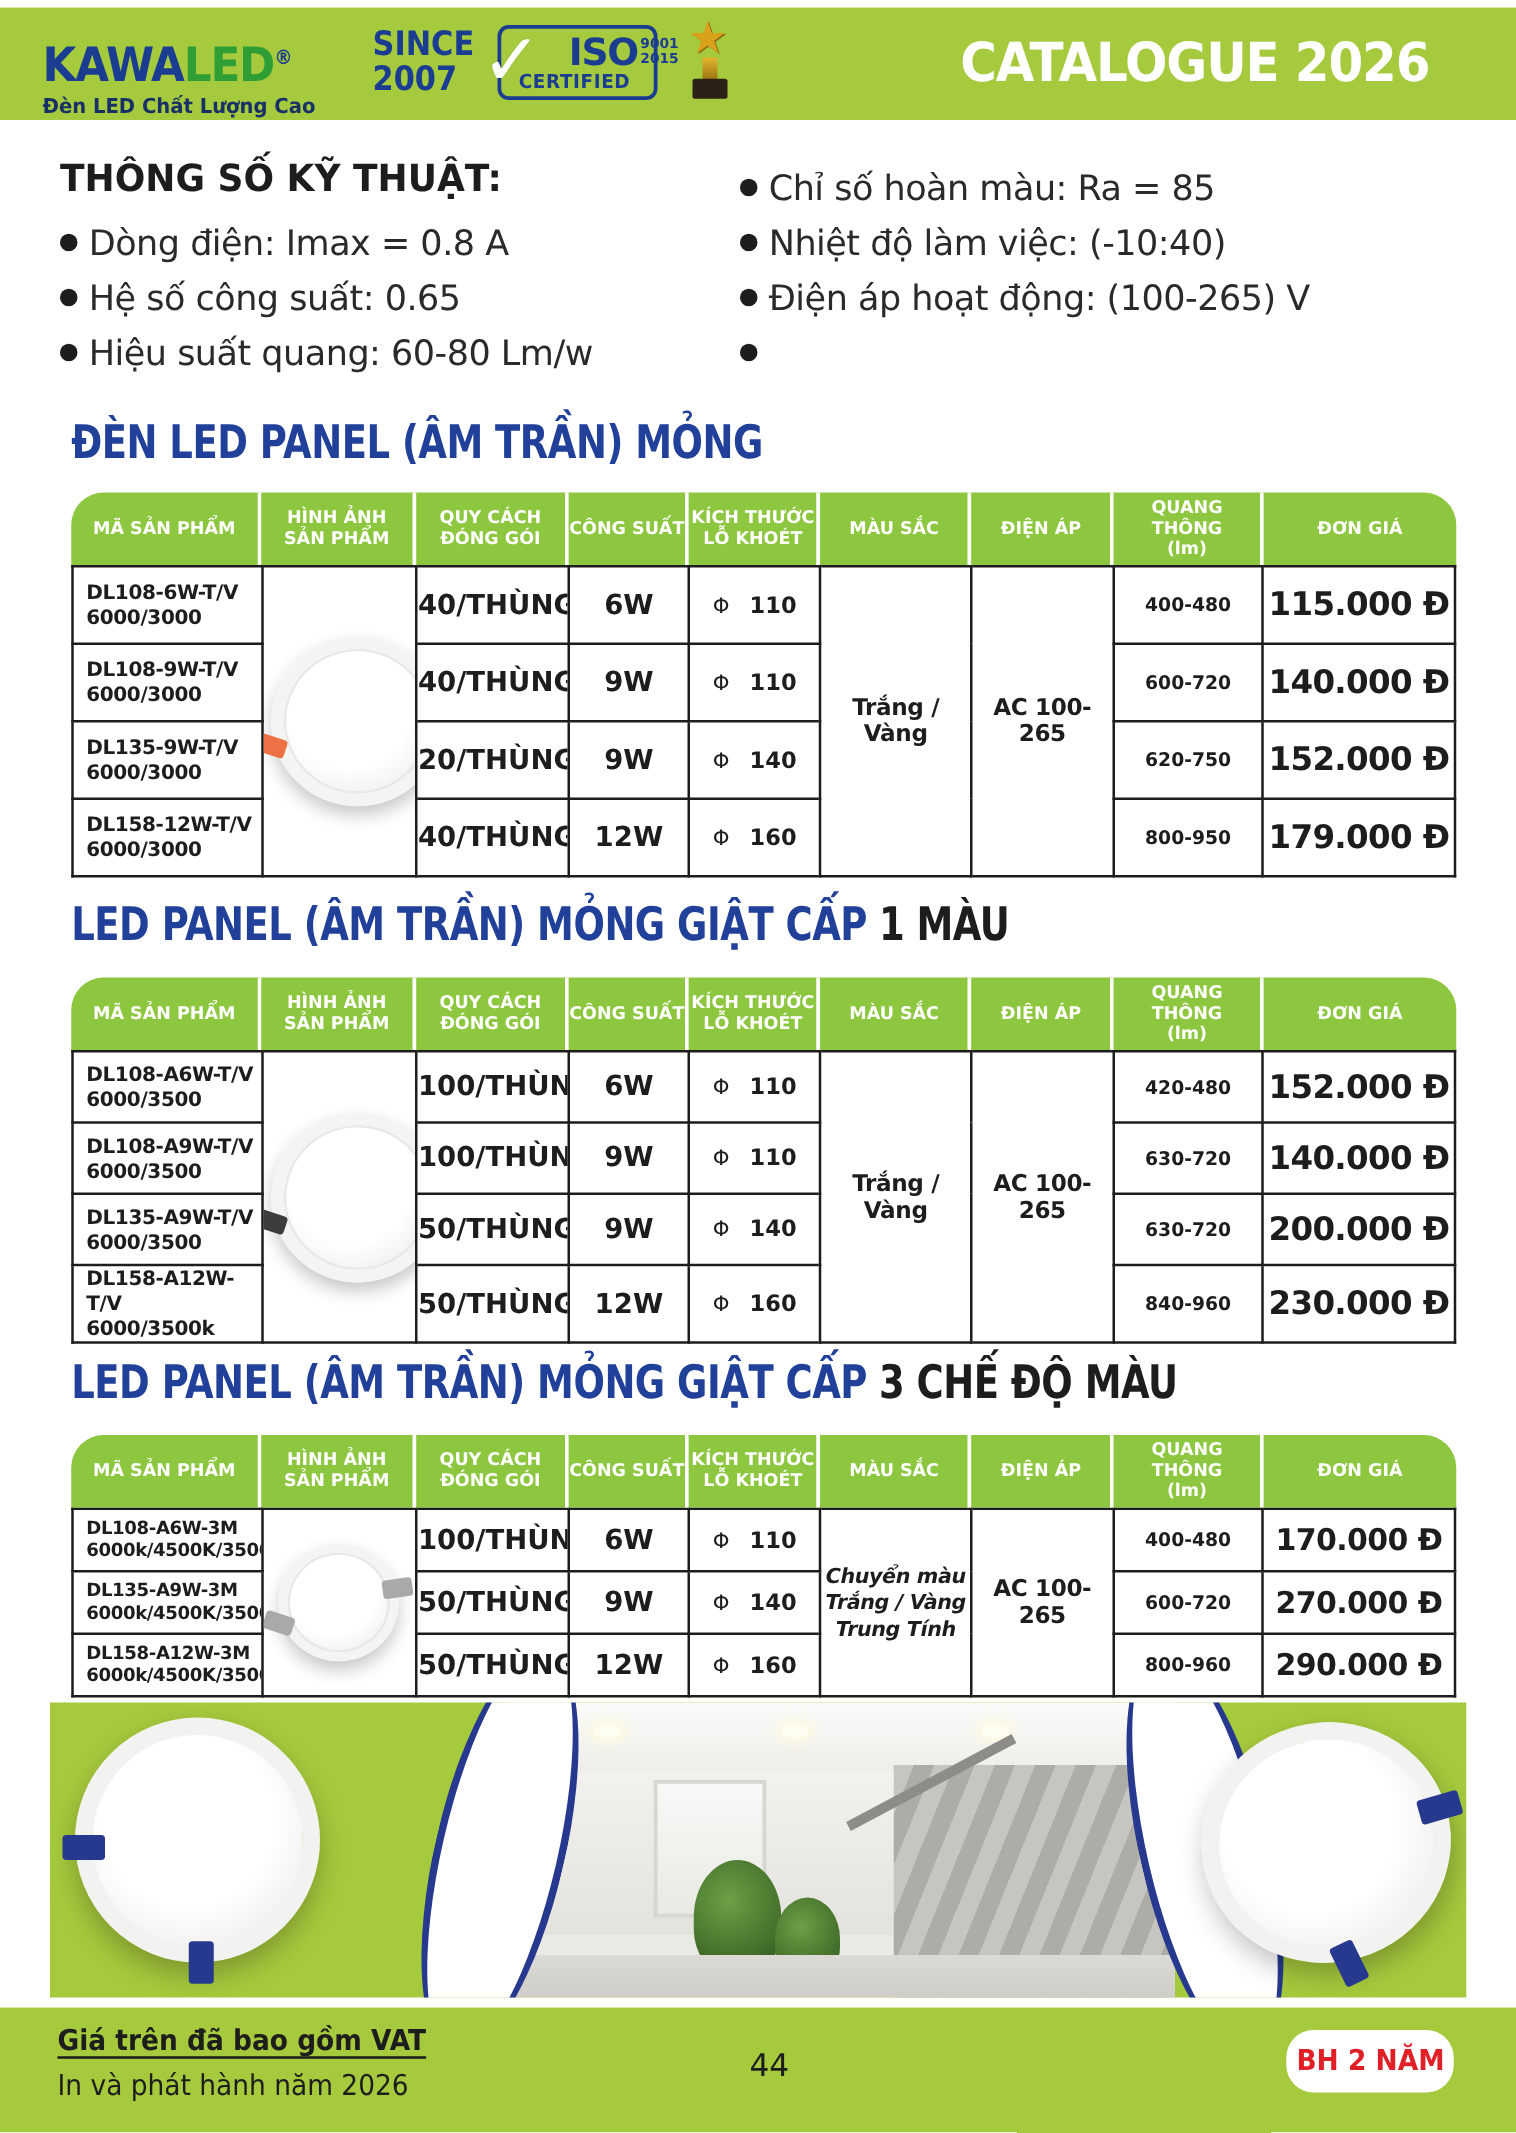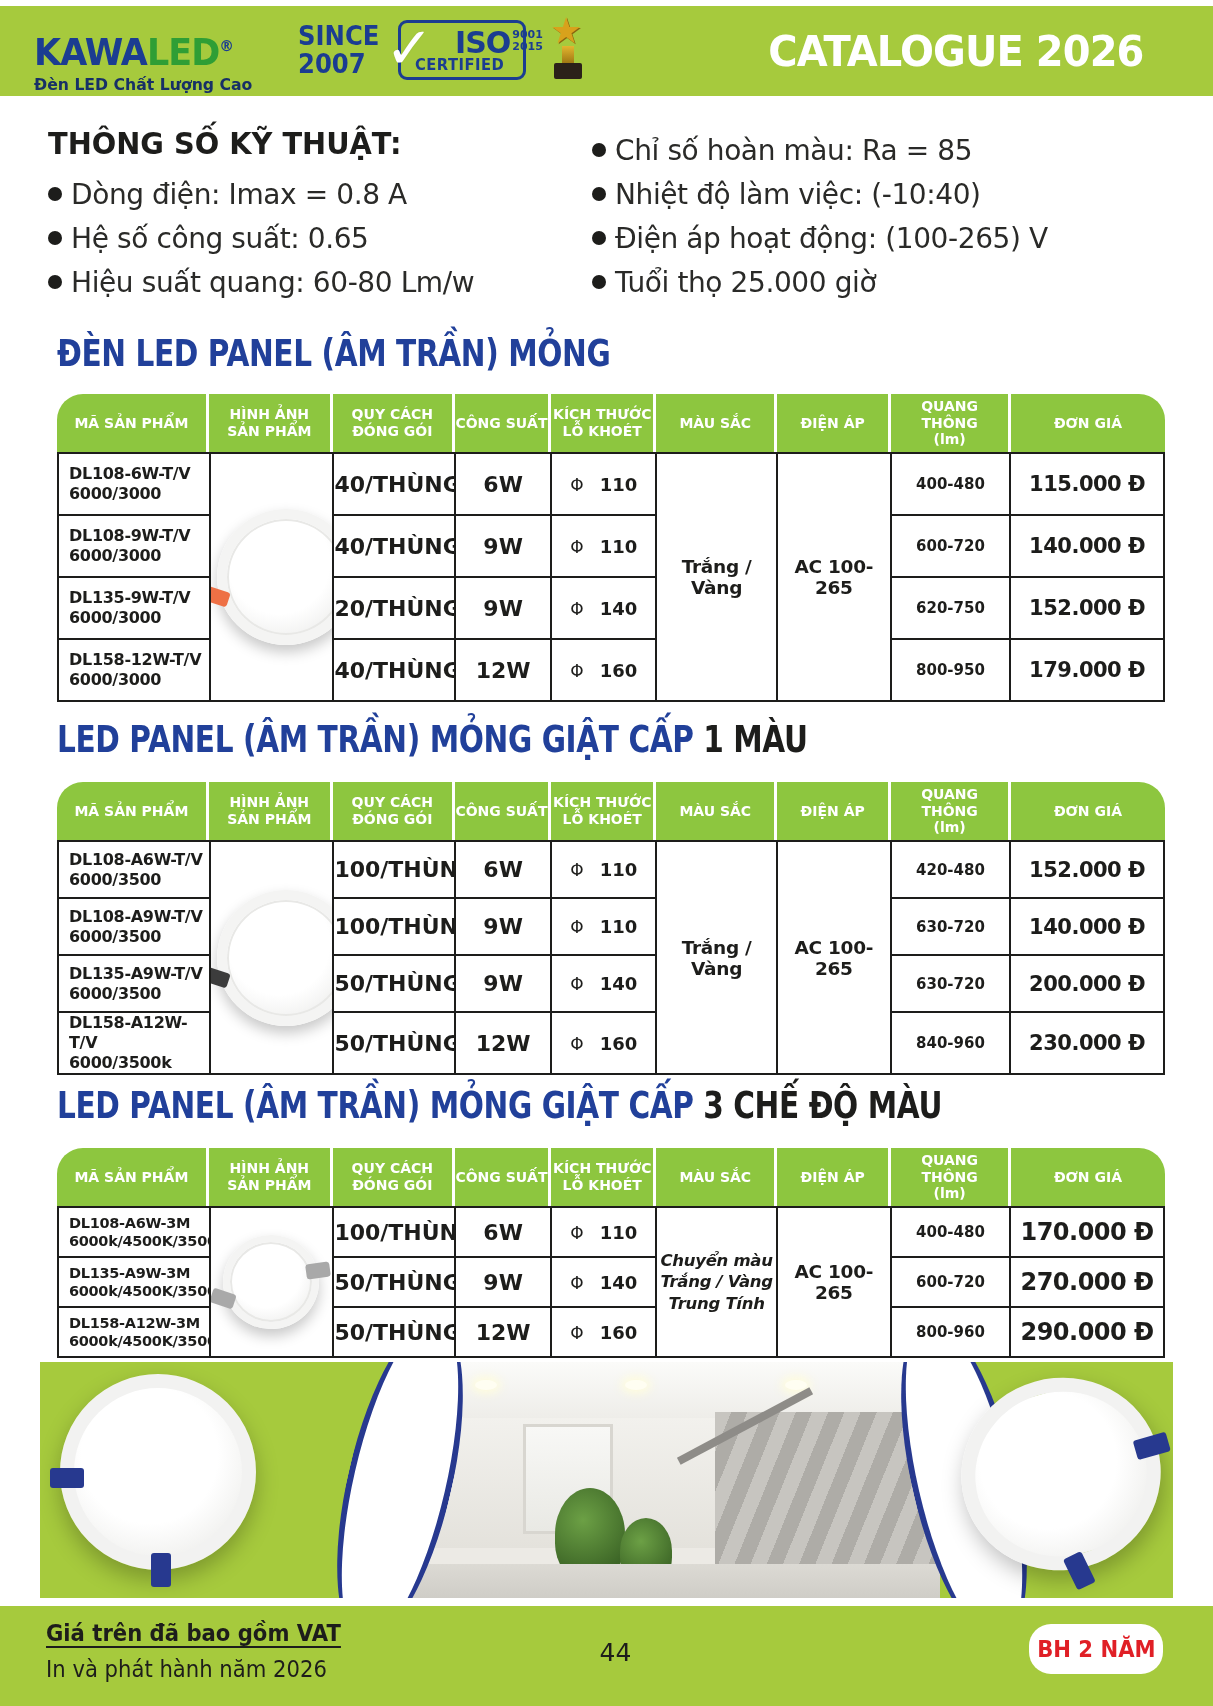--- a/index.html
+++ b/index.html
@@ -55,21 +55,21 @@
   td.code { text-align:left; padding-left:10px; font-weight:700; font-size:16px; line-height:1.25; letter-spacing:-.3px; }
   .t3 td.code { font-size:14.5px; }
   td.code span { display:block; }
   td.mid  { text-align:center; font-weight:700; font-size:22px; }
   td.hole { text-align:center; }
   td.hole .phi { font-size:17px; font-weight:400; margin-right:16px; }
   td.hole .hv  { font-size:18px; font-weight:700; }
   td.colr, td.volt { text-align:center; font-weight:700; font-size:18.5px; letter-spacing:-.3px; }
   td.colr.multi { font-style:italic; font-size:16.5px; white-space:pre-line; line-height:1.3; }
   td.lum  { text-align:center; font-weight:700; font-size:15px; }
-  td.price{ text-align:center; font-weight:800; font-size:21px; letter-spacing:-.5px; }
+  td.price{ text-align:center; font-weight:800; font-size:26px; letter-spacing:-.5px; }
   .t3 td.price { font-size:24px; }
 
   
   .panel { position:relative; width:150px; height:148px; margin:0 auto; }
   .panel .face { position:absolute; inset:6px; border-radius:50%; background:radial-gradient(circle at 44% 38%, #ffffff 52%, #f1f1f0 78%, #e2e2e0 100%); border:10px solid #f4f4f3; box-shadow:0 7px 14px rgba(0,0,0,.22), inset 0 0 0 2px #e8e8e6; }
   .panel .clip { position:absolute; width:24px; height:15px; border-radius:3px; }
   .panel .clip-a { left:-6px; top:86px; transform:rotate(18deg); }
   .panel .clip-b { right:-5px; top:48px; transform:rotate(-8deg); }
   .clips-orange .clip { background:#ee7045; }
   .clips-dark   .clip { background:#3c3c3c; }
@@ -171,21 +171,20 @@
     <div class="spec-item">
         <span class="bullet"></span>
         <span>Nhiệt độ làm việc: (-10:40)</span>
       </div>
     <div class="spec-item">
         <span class="bullet"></span>
         <span>Điện áp hoạt động: (100-265) V</span>
       </div>
     <div class="spec-item">
         <span class="bullet"></span>
-        <span>Tuổi thọ 25.000 giờ</span>
       </div>
   </div>
 
   <h2 class="sec-title" style="top:332px">
     <span>ĐÈN LED PANEL (ÂM TRẦN) MỎNG</span><span class="black"></span>
   </h2>
   <div class="tblwrap" style="top:394px">
     <div class="thead">
       <div class="th th-first">MÃ SẢN PHẨM</div>
       <div class="th">HÌNH ẢNH

